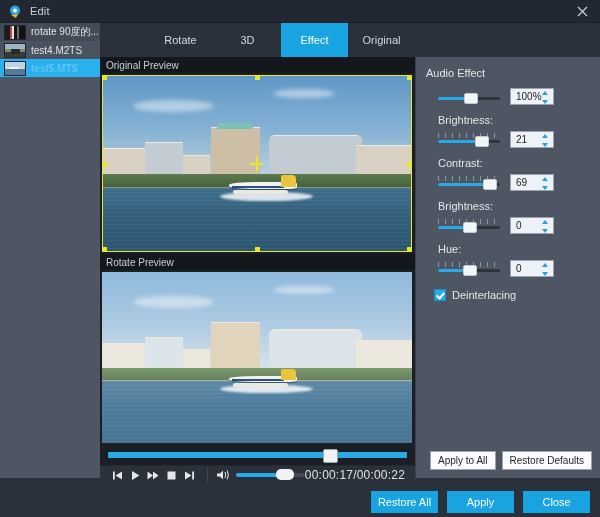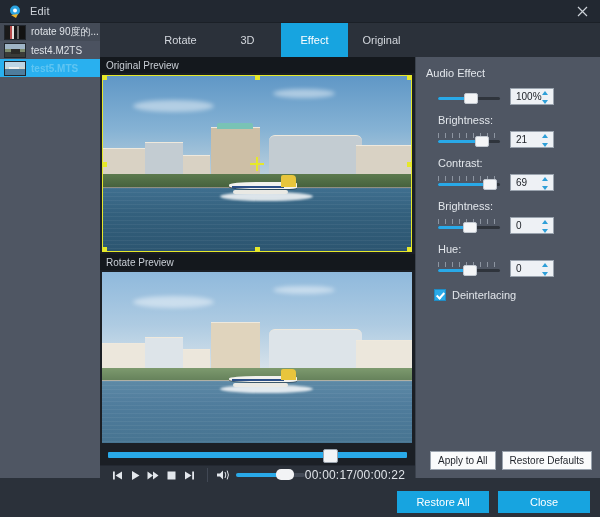--- a/index.html
+++ b/index.html
@@ -559,21 +559,21 @@
     justify-content: flex-end;
     padding-right: 10px;
     gap: 9px;
     flex: none;
   }
   .blue-btn {
     background: #17a4e0;
     color: #ffffff;
     font-size: 11px;
     border: none;
-    width: 92px;
+    width: 67px;
     height: 22px;
     cursor: pointer;
     font-family: "Liberation Sans", sans-serif;
     margin-top: 8px;
   }
 </style>
 </head>
 <body>
 
 <div class="window">
@@ -848,16 +848,17 @@
           </div>
 
         </div>
 
       </div>
     </div>
   </div>
 
   <div class="footer">
     <button class="blue-btn">Restore All</button>
+    <button class="blue-btn">Apply</button>
     <button class="blue-btn">Close</button>
   </div>
 
 </div>
 
 </body></html>

